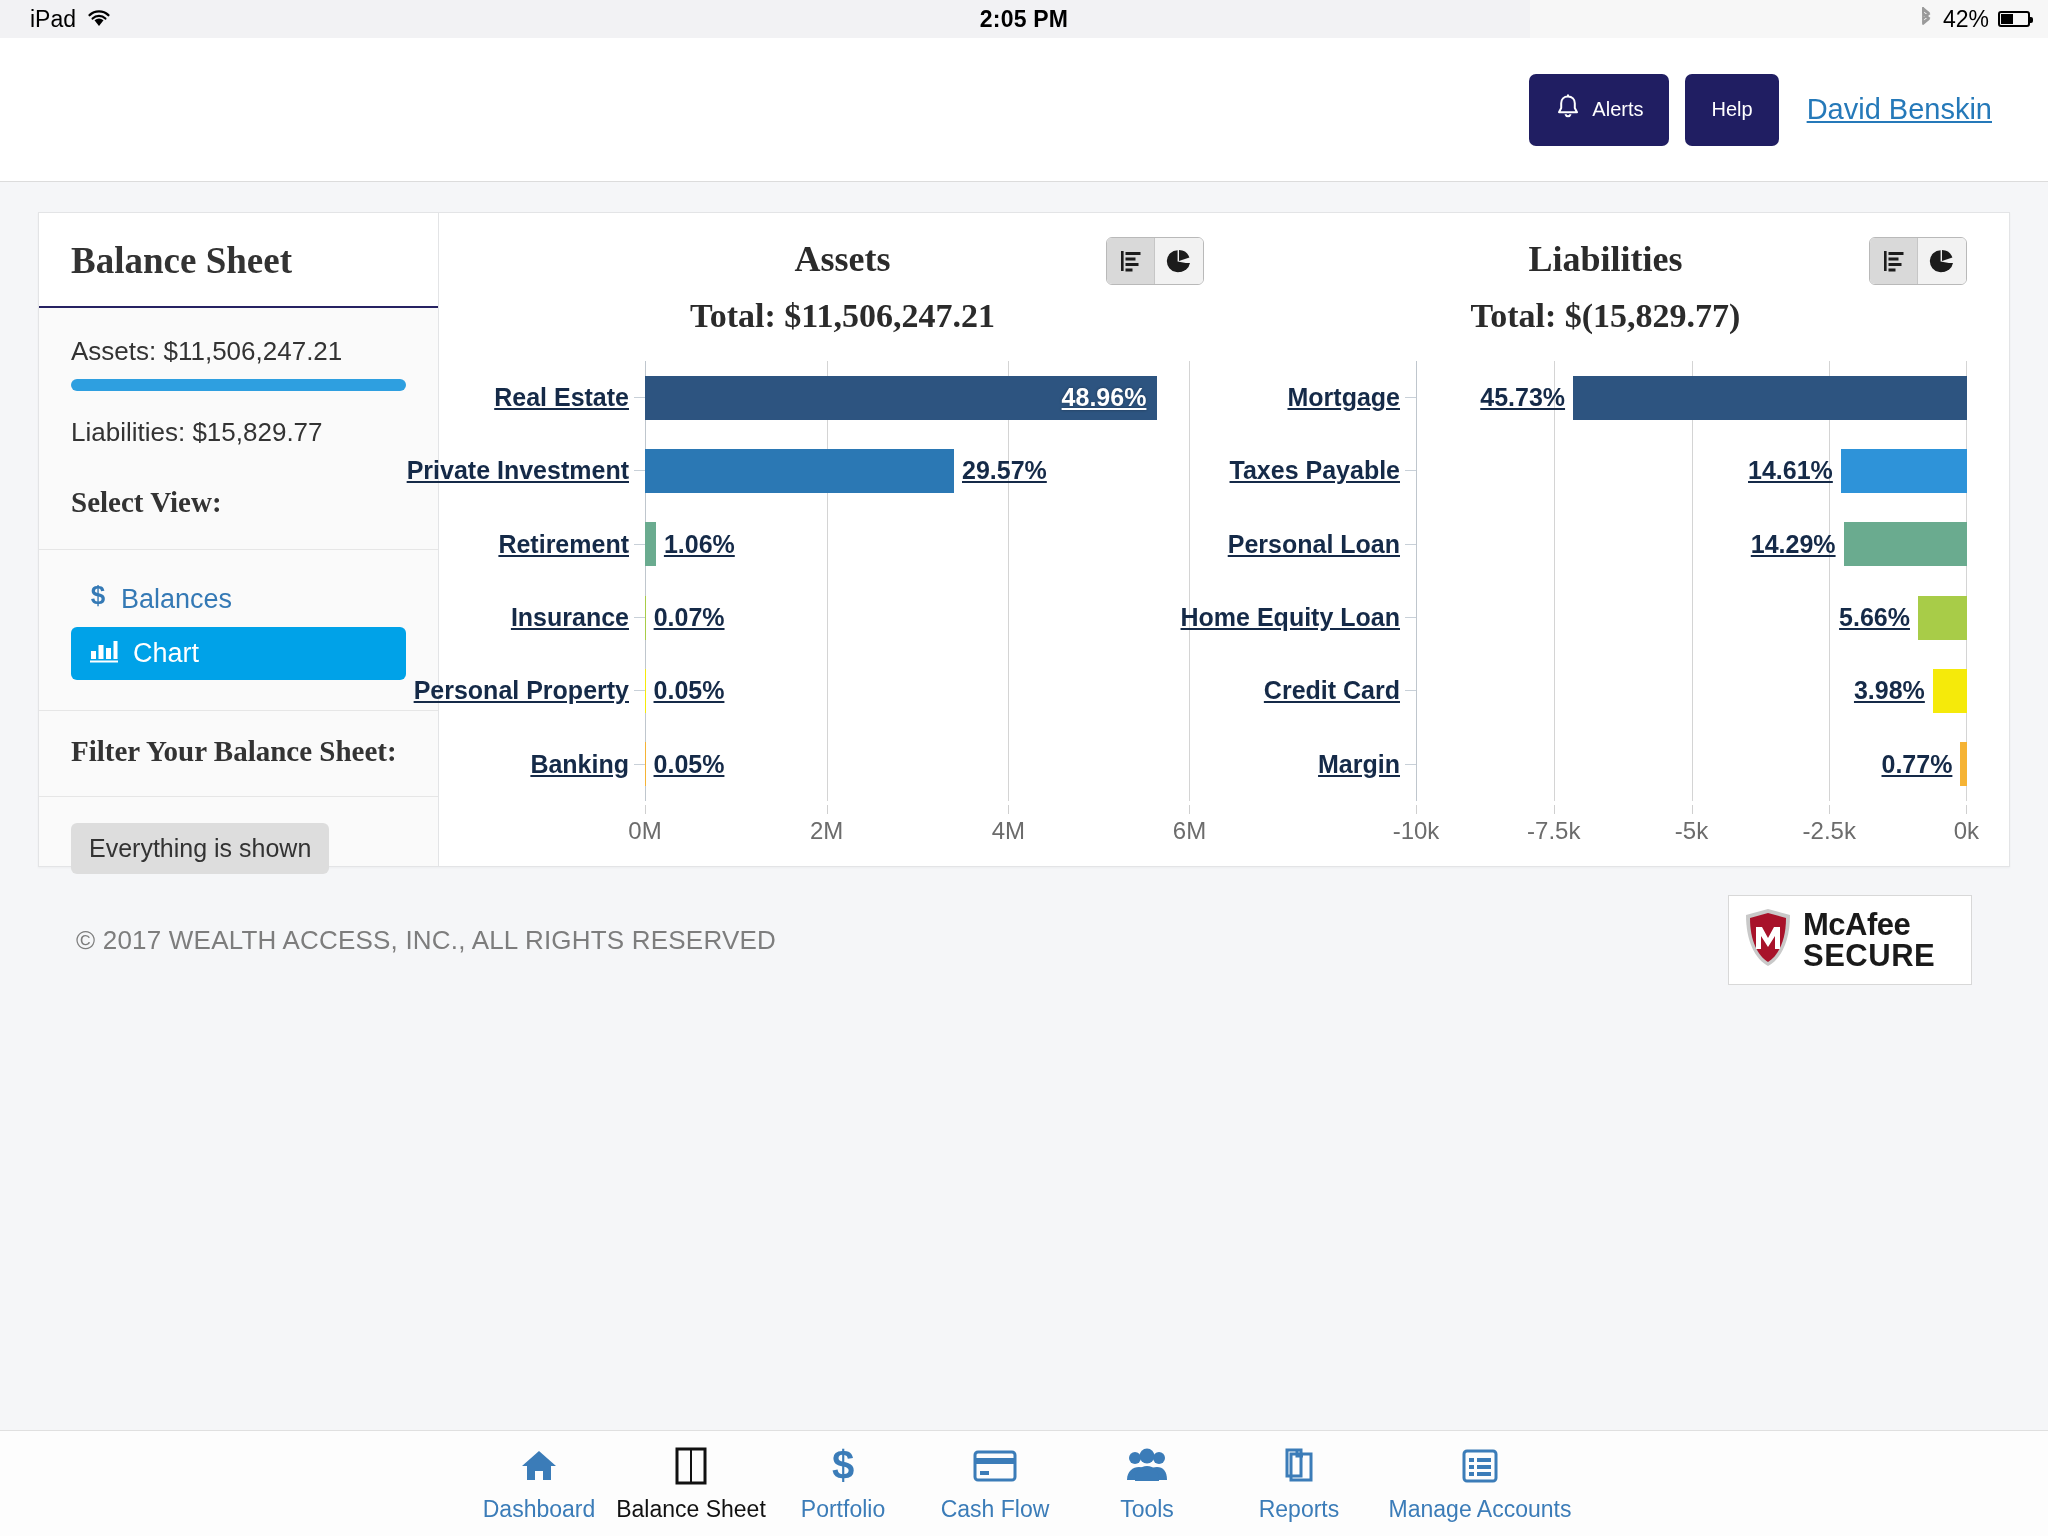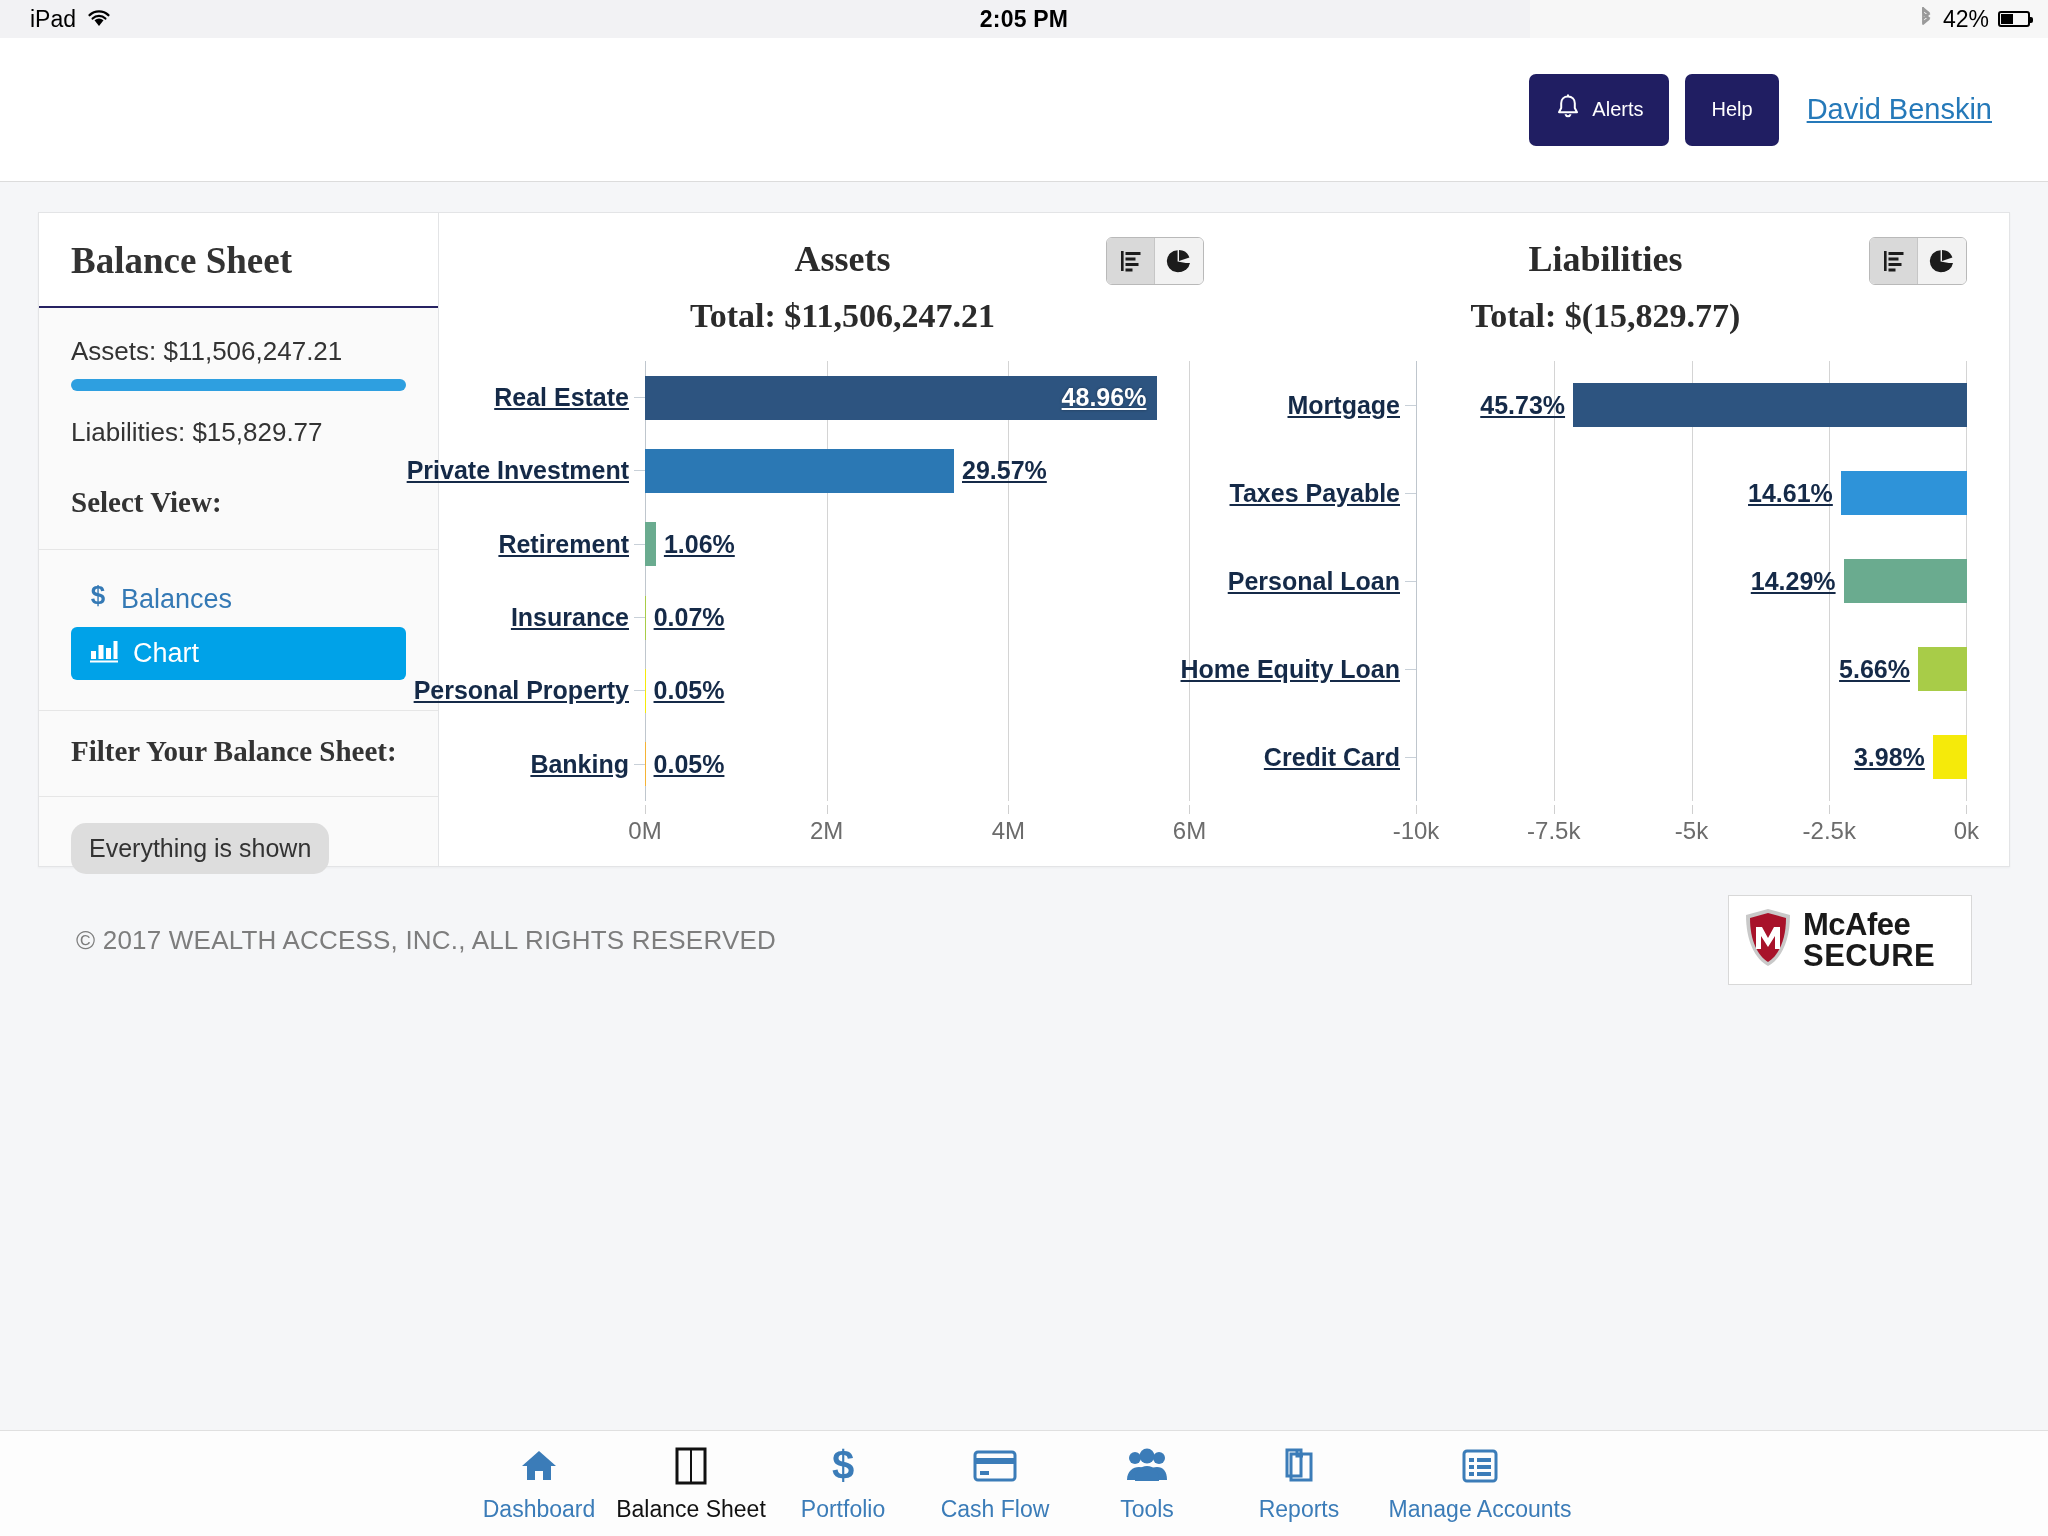--- a/index.html
+++ b/index.html
@@ -114,21 +114,21 @@
   .view-item {
     display: flex; align-items: center; gap: 14px;
     font-size: 27px; color: #3479b5;
     padding: 10px 18px; border-radius: 6px; cursor: pointer;
   }
   .view-item.active { background: #00a2e8; color: #fff; }
   .sb-filter-h { padding: 24px 32px 28px 32px; border-bottom: 1px solid #e6e6e6; }
   .sb-filter { padding: 26px 32px; }
   .tagpill {
     display: inline-block; background: #dddddd; color: #333;
-    border-radius: 15px; padding: 11px 18px; font-size: 25px;
+    border-radius: 6px; padding: 11px 18px; font-size: 25px;
   }
   .btn-filters {
     display: inline-block; margin-top: 16px;
     background: #3a8dcc; color: #fff; border: none; border-radius: 6px;
     padding: 16px 26px; font-size: 28px; cursor: pointer;
     font-family: "Liberation Sans", sans-serif;
   }
 
   
   .charts { flex: 1; display: flex; padding: 22px 22px 0 22px; }
@@ -474,20 +474,26 @@
               <div class="bar" style="width:8.9%;background:#a8cc48"></div>
             </div>
 
             <div class="row neg">
               <span class="ctick"></span>
               <span class="row-label">Credit Card</span>
               <span class="bar-val">3.98%</span>
               <div class="bar" style="width:6.2%;background:#f5ea0a"></div>
             </div>
 
+            <div class="row neg">
+              <span class="ctick"></span>
+              <span class="row-label">Margin</span>
+              <span class="bar-val">0.77%</span>
+              <div class="bar" style="width:1.2%;background:#f5b335"></div>
+            </div>
           </div>
         </div>
 
         <div class="xaxis" style="margin-left:178px;margin-right:6px">
           <span class="ttick" style="left:0"></span>
           <span class="ttick" style="left:25%"></span>
           <span class="ttick" style="left:50%"></span>
           <span class="ttick" style="left:75%"></span>
           <span class="ttick" style="left:99.9%"></span>
           <span class="xtick" style="left:0">-10k</span>

